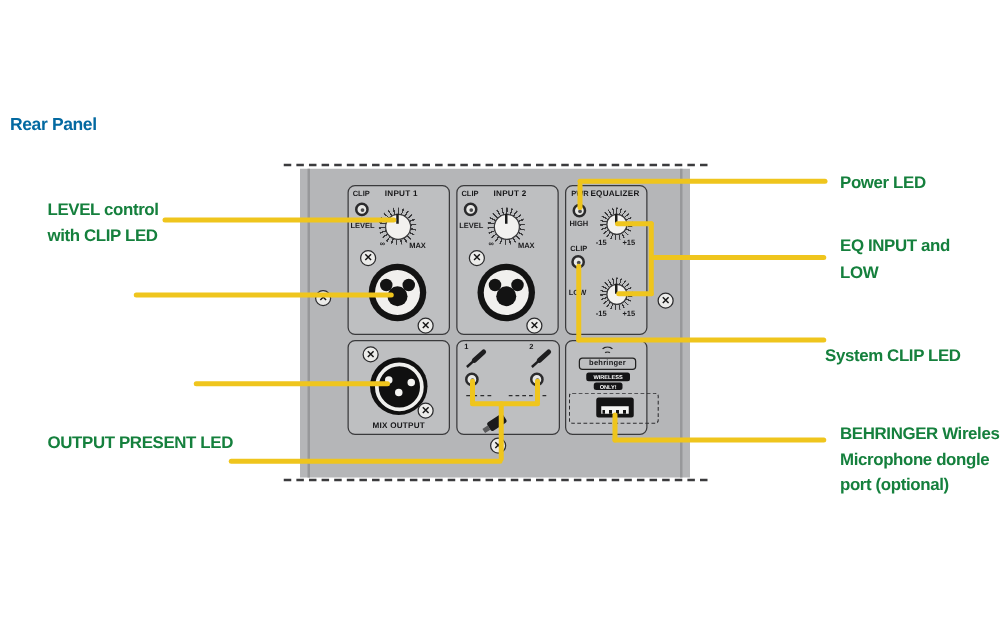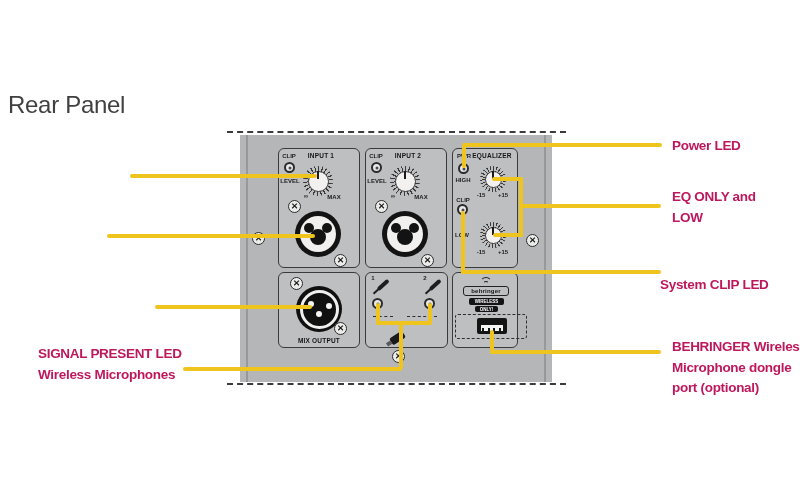--- a/index.html
+++ b/index.html
@@ -9,22 +9,22 @@
     --outline:#3A3A3C;
     --text:#262223;
   }
   *{margin:0;padding:0;box-sizing:border-box}
   html,body{background:#fff}
   body{font-family:"Liberation Sans",sans-serif;color:var(--text)}
   .stage{position:relative;width:800px;height:500px;background:#fff;overflow:hidden}
   .abs{position:absolute}
 
   
-  .page-title{font-size:24px;font-weight:400;letter-spacing:-0.3px;color:#404040}
-  .lbl{font-size:13.5px;font-weight:700;letter-spacing:-0.3px;line-height:20.5px;color:#be185d;z-index:20}
+  .page-title{font-size:14px;font-weight:700;letter-spacing:-0.3px;color:#0369a1}
+  .lbl{font-size:13.5px;font-weight:700;letter-spacing:-0.3px;line-height:20.5px;color:#15803d;z-index:20}
   .lbl span{display:block;white-space:nowrap}
   .ptxt{font-size:6px;font-weight:700;color:#1B1B1D;line-height:1;text-align:center;white-space:nowrap;z-index:6}
   .ptitle{font-size:6.5px;font-weight:700;color:#151517;line-height:1;text-align:center;white-space:nowrap;letter-spacing:.2px;z-index:6}
 
   
   .cropdash{border-top:2.5px dashed #3B3B3D;height:0;z-index:3}
   .panel{background:var(--panel-gray);z-index:1}
   .edge{background:#97989A;z-index:2}
   .secbox{background:var(--section-gray);border:1.5px solid var(--outline);border-radius:6px;z-index:4}
 
@@ -213,30 +213,33 @@
   <div class="abs yl" style="left:462px;top:143px;width:200px;height:4px"></div>
   <div class="abs yl" style="left:492px;top:177px;width:31px;height:4px"></div>
   <div class="abs yl" style="left:519px;top:177px;width:4px;height:60px"></div>
   <div class="abs yl" style="left:493px;top:233px;width:30px;height:4px"></div>
   <div class="abs yl" style="left:521px;top:204px;width:140px;height:4px"></div>
   <div class="abs yl" style="left:461px;top:211px;width:4px;height:63px"></div>
   <div class="abs yl" style="left:461px;top:270px;width:200px;height:4px"></div>
   <div class="abs yl" style="left:490px;top:330px;width:4px;height:24px"></div>
   <div class="abs yl" style="left:490px;top:350px;width:171px;height:4px"></div>
 
+  <div class="abs lbl" style="left:38px;top:158px">
+    <span>LEVEL control</span>
+    <span>with CLIP LED</span>
+  </div>
   <div class="abs lbl" style="left:38px;top:344px">
-    <span>SIGNAL PRESENT LED</span>
-    <span>Wireless Microphones</span>
+    <span>OUTPUT PRESENT LED</span>
   </div>
 
   <div class="abs lbl" style="left:672px;top:136px">
     <span>Power LED</span>
   </div>
   <div class="abs lbl" style="left:672px;top:187px">
-    <span>EQ ONLY and</span>
+    <span>EQ INPUT and</span>
     <span>LOW</span>
   </div>
   <div class="abs lbl" style="left:660px;top:275px">
     <span>System CLIP LED</span>
   </div>
   <div class="abs lbl" style="left:672px;top:337px">
     <span>BEHRINGER Wireless</span>
     <span>Microphone dongle</span>
     <span>port (optional)</span>
   </div>

